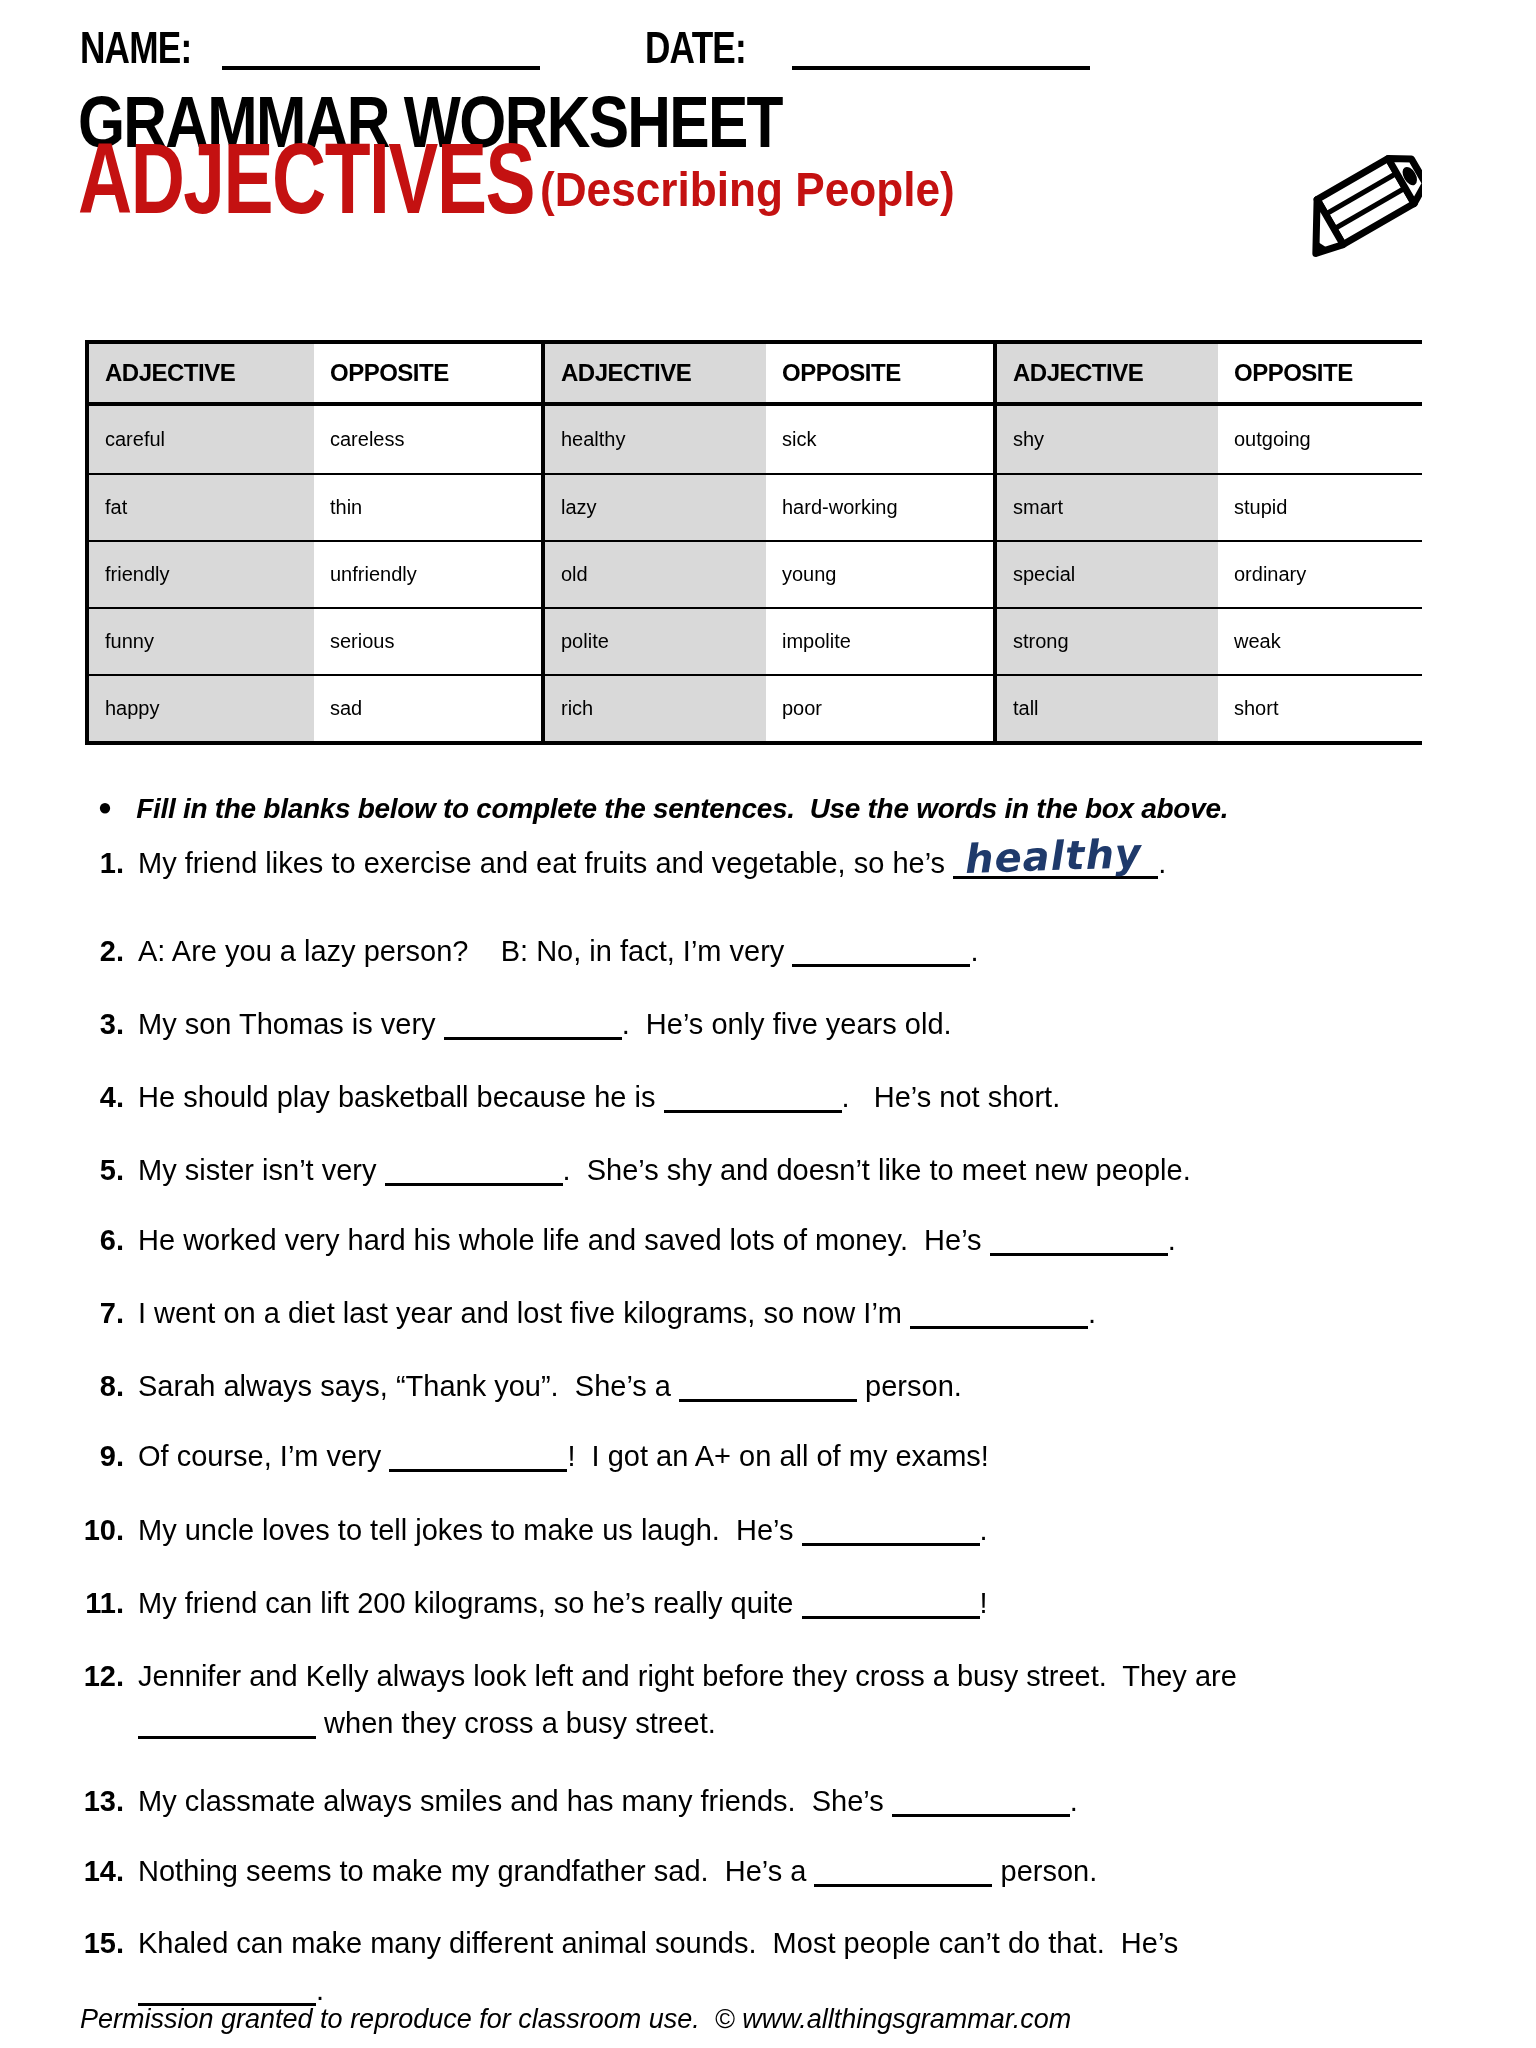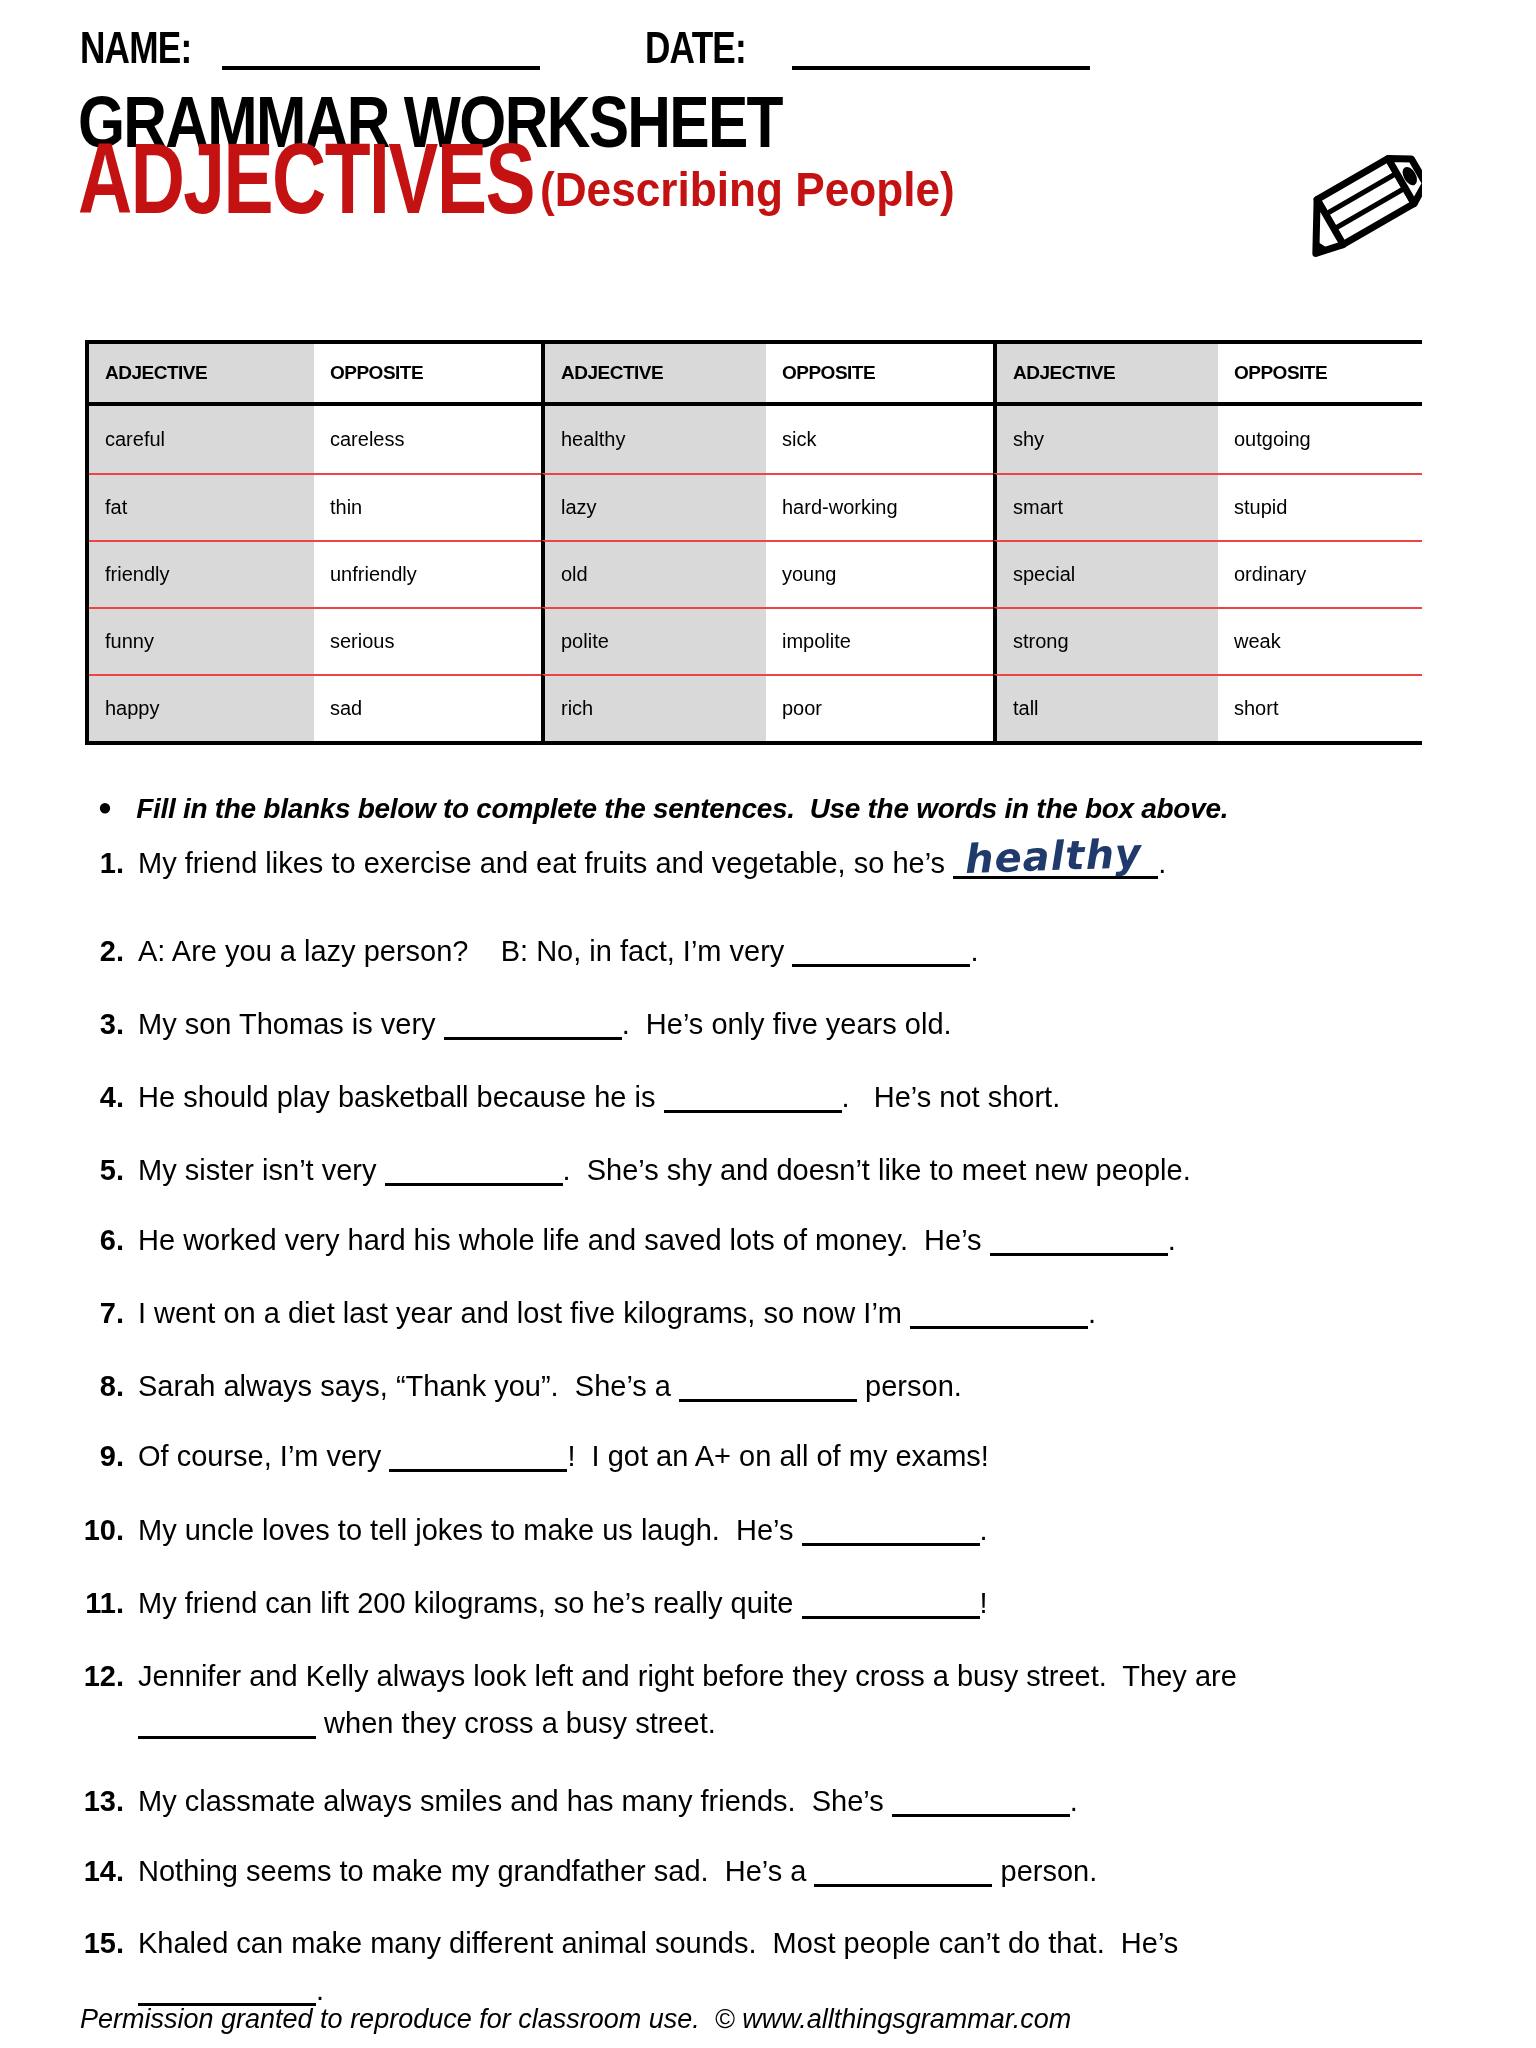--- a/index.html
+++ b/index.html
@@ -51,23 +51,23 @@
     display:grid;
     grid-template-columns:225px 227px 225px 227px 225px 226px;
     grid-template-rows:62px repeat(5,67px);
   }
   .cell{
     display:flex;align-items:center;
     padding-left:16px;
     font-size:20px;
     background:#fff;
   }
-  .cell.hdr{font-weight:bold;font-size:19px;letter-spacing:-0.5px;border-bottom:4px solid #000;}
+  .cell.hdr{font-weight:bold;font-size:24px;letter-spacing:-0.5px;border-bottom:4px solid #000;}
   .cell.groupsep{border-left:4px solid #000;}
-  .cell.rowline{border-top:2px solid #ef4444;text-align:center;}
+  .cell.rowline{border-top:2px solid #000000;text-align:center;}
   
   .instruction{position:absolute;left:80px;top:775px;white-space:pre-wrap;}
   .instruction .bullet{font-size:24px;vertical-align:3px;}
   .instruction .itext{
     font-size:28px;font-weight:bold;font-style:italic;
     margin-left:24px;letter-spacing:-0.3px;
   }
   
   .item{
     position:absolute;left:80px;width:1372px;

